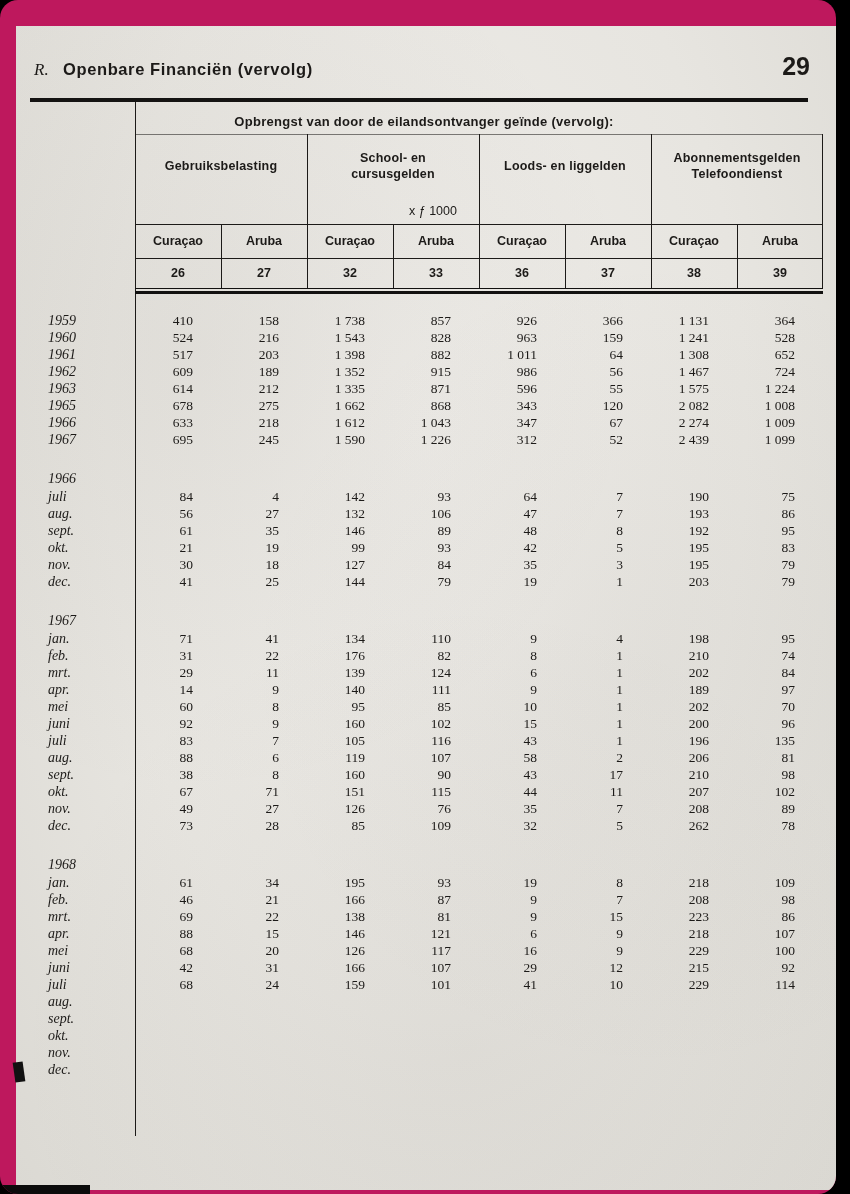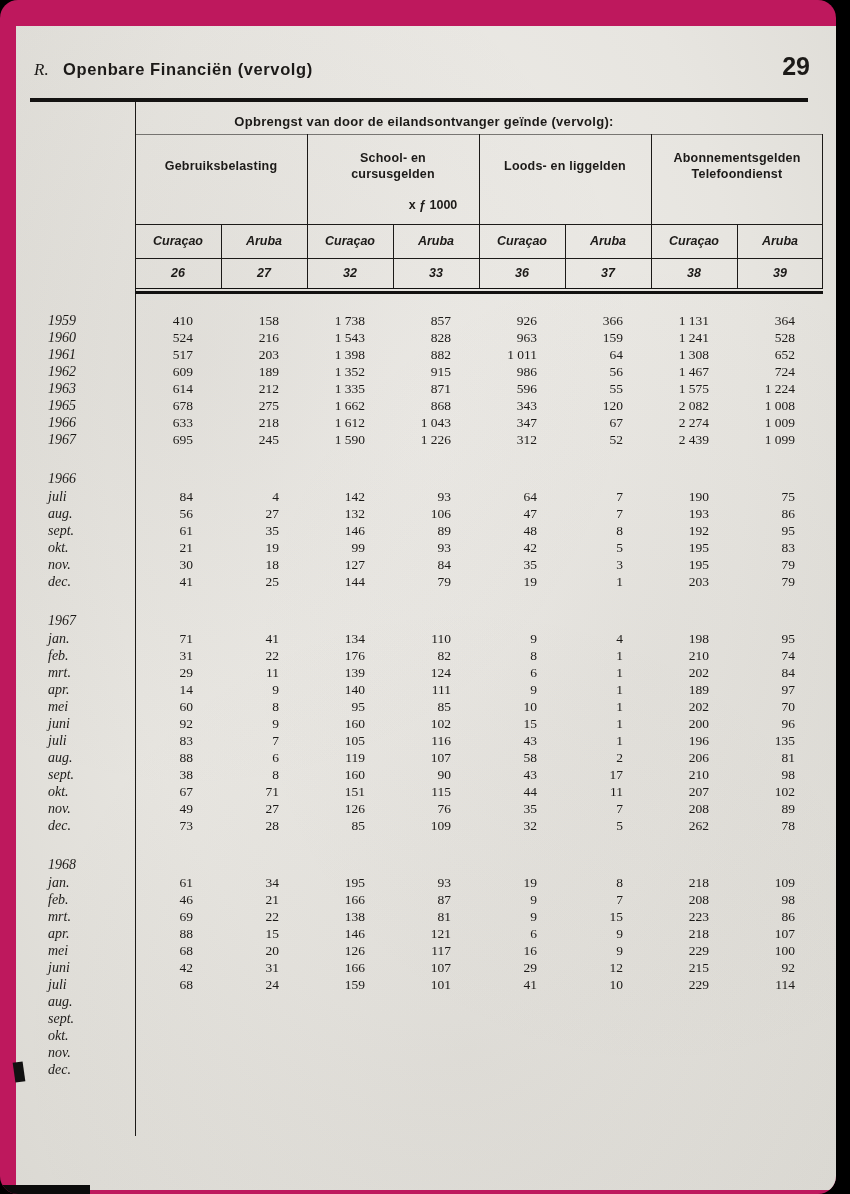--- a/index.html
+++ b/index.html
@@ -42,23 +42,23 @@
   .sep.m4{left:721px;top:90px;height:64px;}
   .hline{position:absolute;left:119px;width:688px;height:1px;background:#1c1a18;}
   .hline.h1{top:90px;}
   .hline.h2{top:124px;}
 
   .grid-row{display:grid;margin-left:14px;}
   .group-row{grid-template-columns:105px repeat(4,172px);height:64px;}
   .group-cell{display:flex;align-items:center;justify-content:center;text-align:center;padding:0 10px;}
   .group-label{font-size:12.5px;font-weight:bold;line-height:1.3;letter-spacing:.2px;}
   .unit-row{position:relative;height:26px;}
-  .unit-note{position:absolute;left:119px;width:688px;top:0;text-align:center;
-        transform:translateX(-46px);font-size:12.5px;font-weight:bold;}
-  .sub-row{grid-template-columns:105px repeat(8,86px);font-style:italic;}
+  .unit-note{position:absolute;left:119px;width:688px;top:6px;text-align:center;
+        transform:translateX(-46px);font-size:12.5px;font-weight:normal;}
+  .sub-row{grid-template-columns:105px repeat(8,86px);}
   .region-row{height:34px;}
   .number-row{height:30px;}
   .head-cell{display:flex;align-items:center;justify-content:center;font-size:12.5px;font-weight:bold;}
   .double-rule{margin-left:119px;width:688px;height:2px;border-top:1.5px solid #121110;
         border-bottom:3px solid #121110;}
 
   .tbody{padding-top:18px;}
   .data-row{display:grid;grid-template-columns:105px repeat(8,86px);margin-left:14px;height:17px;
         line-height:17px;}
   .label-cell{font-family:"Liberation Serif",serif;font-style:italic;font-size:14px;padding-left:18px;

